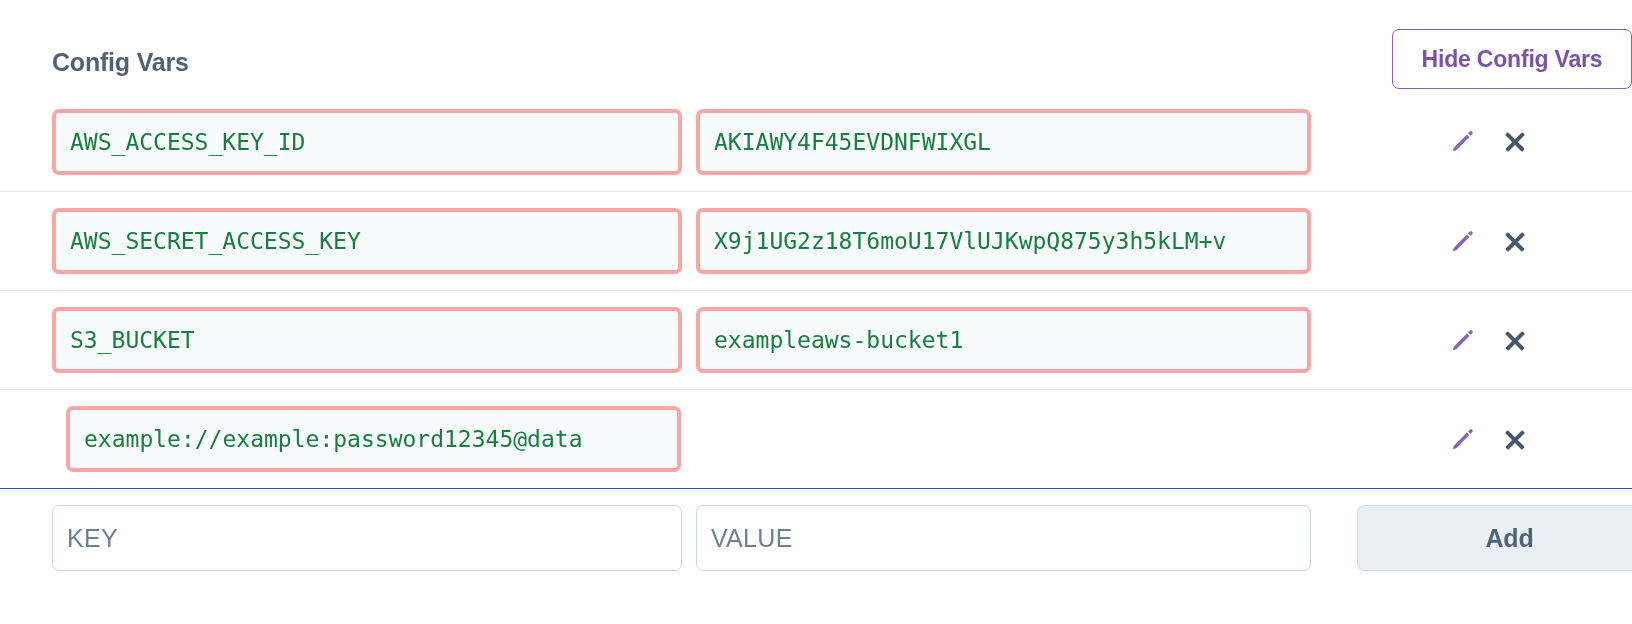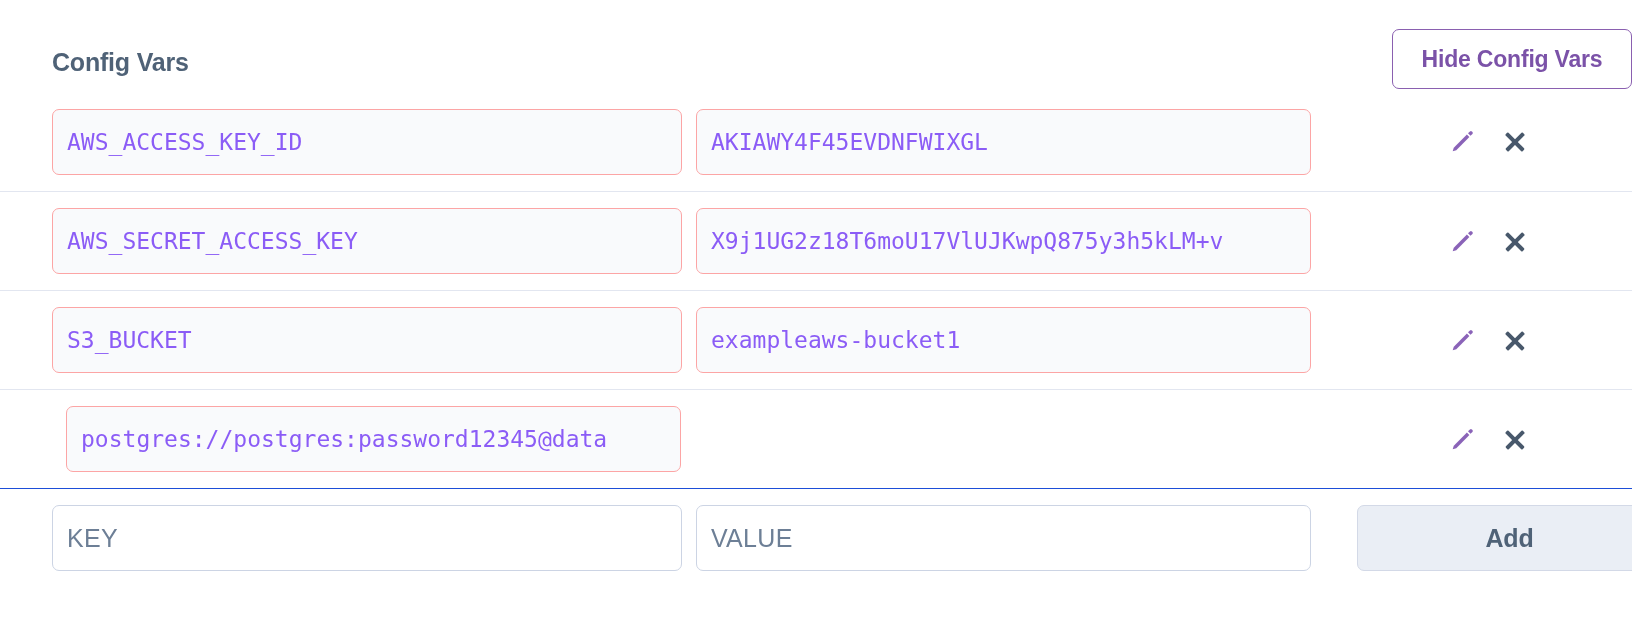--- a/index.html
+++ b/index.html
@@ -80,26 +80,26 @@
   .var-row:first-child {
     border-top: none;
   }
   .var-row.new-row {
     border-top: 1px solid #1d4ed8;
   }
 
   .field {
     box-sizing: border-box;
     height: 66px;
-    border: 1px solid #fca5a5;
+    border: 4px solid #fca5a5;
     border-radius: 7px;
     background: #f9fafc;
     font-family: "DejaVu Sans Mono", monospace;
     font-size: 23px;
-    color: #8b5cf6;
+    color: #15803d;
     padding: 0 14px;
     display: flex;
     align-items: center;
     white-space: nowrap;
     overflow: hidden;
   }
   .field-key {
     width: 630px;
     flex: 0 0 630px;
   }
@@ -253,21 +253,21 @@
           </svg>
         </span>
         <span class="icon-btn">
           <span class="close-icon"></span>
         </span>
       </div>
     </div>
 
     <div class="var-row">
       <div class="field field-value">
-        <span class="txt">postgres://postgres:password12345@data</span>
+        <span class="txt">example://example:password12345@data</span>
       </div>
       <div class="row-actions">
         <span class="icon-btn pencil-icon">
           <svg width="26" height="26" viewBox="0 0 24 24" aria-hidden="true">
             <path d="M3.5 17.2l-1 3.3 3.3-1L17.9 7.3l-2.3-2.3L3.5 17.2z" fill="#8a63b8"></path>
             <path d="M18.9 6.3l1.8-1.8a1.3 1.3 0 0 0 0-1.8l-0.5-0.5a1.3 1.3 0 0 0-1.8 0l-1.8 1.8 2.3 2.3z" fill="#8a63b8"></path>
           </svg>
         </span>
         <span class="icon-btn">
           <span class="close-icon"></span>

